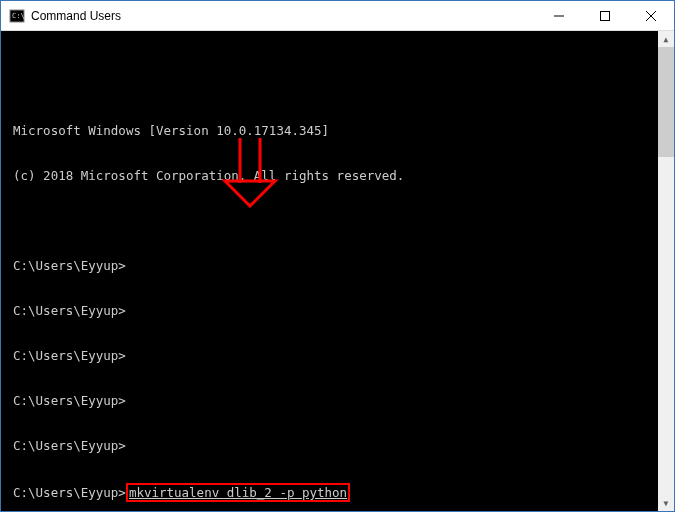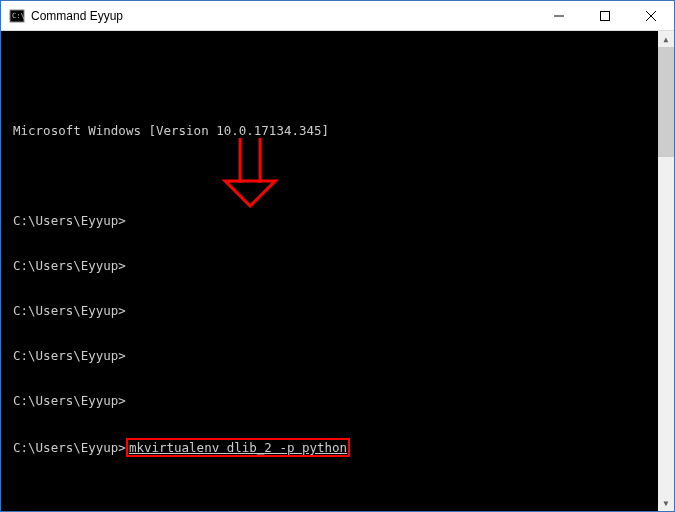--- a/index.html
+++ b/index.html
@@ -117,21 +117,21 @@
 <body>
 
 <div class="window">
   <div class="titlebar">
     <div class="titlebar-icon">
       <svg width="16" height="16" viewBox="0 0 16 16">
         <rect x="1" y="2" width="14" height="12" fill="#000" stroke="#888" stroke-width="1"></rect>
         <text x="3" y="10" fill="#ccc" font-size="7" font-family="monospace">C:\</text>
       </svg>
     </div>
-    <div class="titlebar-title">Command Eyyup</div>
+    <div class="titlebar-title">Command Users</div>
     <div class="win-controls">
       <div class="win-btn">
         <svg width="10" height="10">
             <line x1="0" y1="5" x2="10" y2="5" stroke="#000" stroke-width="1"></line>
           </svg>
       </div>
       <div class="win-btn">
         <svg width="10" height="10">
             <rect x="0.5" y="0.5" width="9" height="9" fill="none" stroke="#000" stroke-width="1"></rect>
           </svg>
@@ -147,20 +147,21 @@
 
   <div class="terminal">
     <div class="terminal-content">
       <svg class="arrow-svg" width="60" height="70">
         <line x1="20" y1="0" x2="20" y2="45" stroke="#ff0000" stroke-width="3"></line>
         <line x1="40" y1="0" x2="40" y2="45" stroke="#ff0000" stroke-width="3"></line>
         <polygon points="5,43 55,43 30,68" fill="none" stroke="#ff0000" stroke-width="3"></polygon>
       </svg>
 
       <div class="line">Microsoft Windows [Version 10.0.17134.345]</div>
+      <div class="line">(c) 2018 Microsoft Corporation. All rights reserved.</div>
       <div class="line">&nbsp;</div>
       <div class="line">C:\Users\Eyyup&gt;</div>
       <div class="line">C:\Users\Eyyup&gt;</div>
       <div class="line">C:\Users\Eyyup&gt;</div>
       <div class="line">C:\Users\Eyyup&gt;</div>
       <div class="line">C:\Users\Eyyup&gt;</div>
       <div class="line"><span>C:\Users\Eyyup&gt;</span><span class="hl-cmd">mkvirtualenv dlib_2 -p python</span></div>
       
       
       

